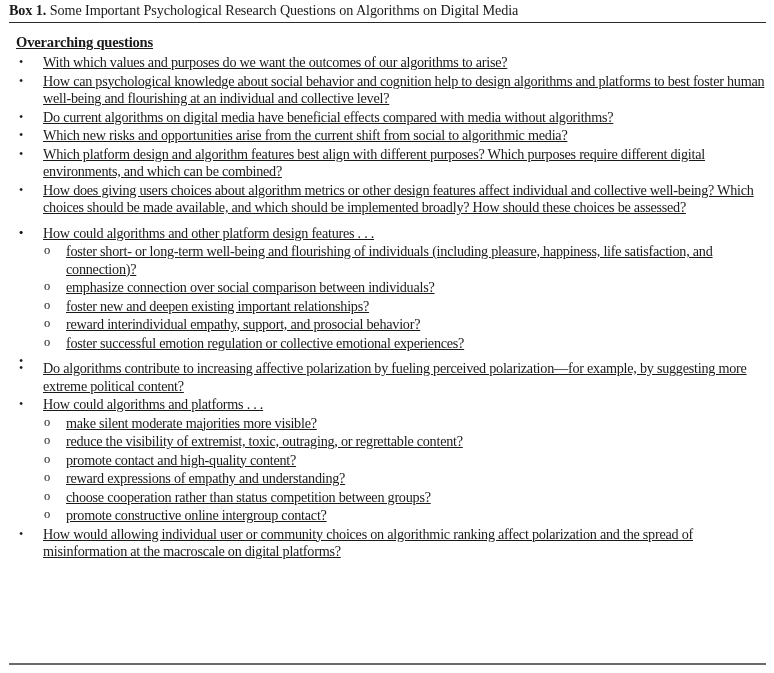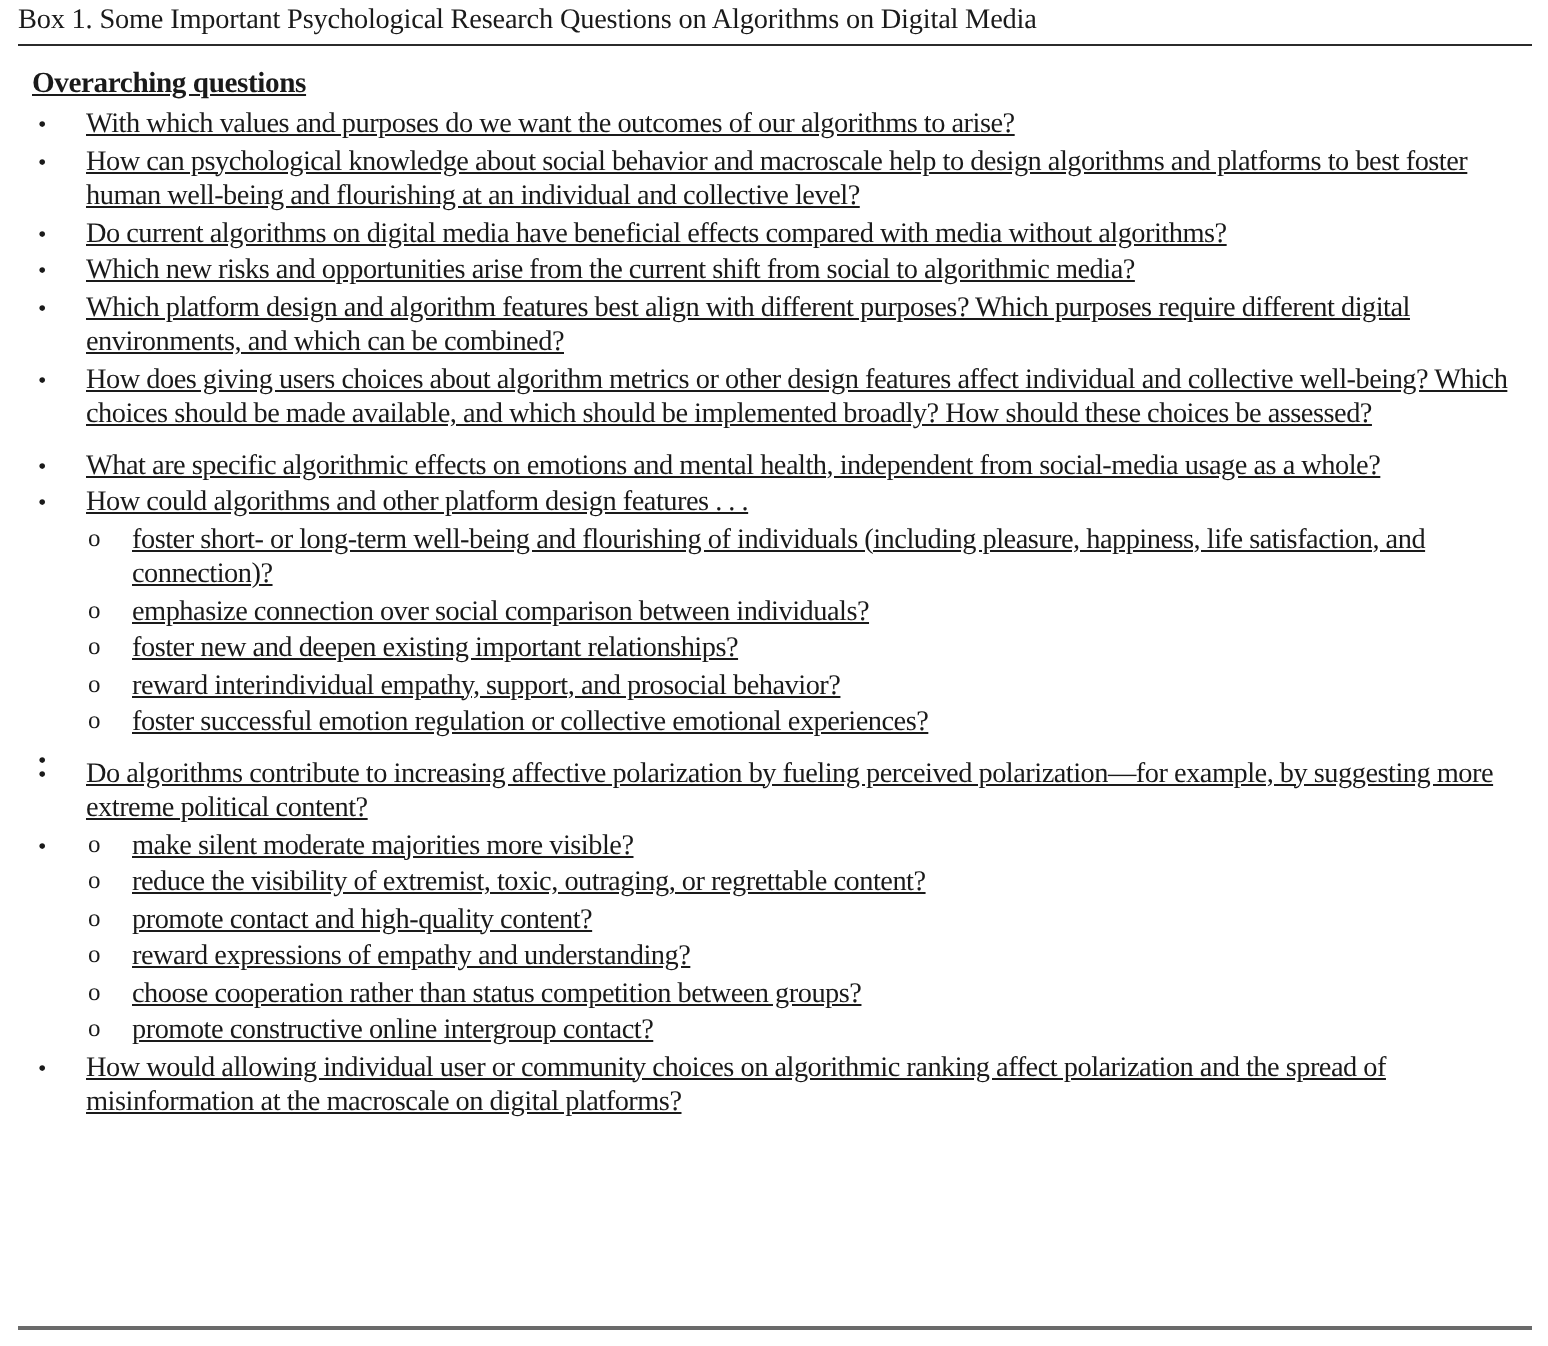--- a/index.html
+++ b/index.html
@@ -5,21 +5,21 @@
   html, body { margin: 0; padding: 0; background: #ffffff; }
   body {
     width: 774px; height: 673px; overflow: hidden; position: relative;
     font-family: "Liberation Serif", "DejaVu Serif", serif;
     color: #1a1a1a;
   }
   .box-title {
     position: absolute; left: 9px; top: 2px; width: 757px;
     font-size: 14.2px; line-height: 17px; letter-spacing: -0.1px;
   }
-  .box-title .label { font-weight: normal; margin-top: 11px; }
+  .box-title .label { font-weight: bold; margin-top: 11px; }
   .rule-top {
     position: absolute; left: 9px; top: 22px; width: 757px; height: 0;
     border-top: 1px solid #2b2b2b;
   }
   .rule-bottom {
     position: absolute; left: 9px; top: 663px; width: 757px; height: 0;
     border-top: 2px solid #6a6a6a;
   }
   .content {
     position: absolute; left: 16px; top: 33px; width: 750px;
@@ -49,49 +49,49 @@
   <span>Some Important Psychological Research Questions on Algorithms on Digital Media</span>
 </div>
 <div class="rule-top"></div>
 
 <div class="content">
 
   <div class="section">
     <div class="section-heading">Overarching questions</div>
     <ul>
       <li class="item"><span class="bullet">•</span><span>With which values and purposes do we want the outcomes of our algorithms to arise?</span></li>
-      <li class="item"><span class="bullet">•</span><span>How can psychological knowledge about social behavior and macroscale help to design algorithms and platforms to best foster human well-being and flourishing at an individual and collective level?</span></li>
+      <li class="item"><span class="bullet">•</span><span>How can psychological knowledge about social behavior and cognition help to design algorithms and platforms to best foster human well-being and flourishing at an individual and collective level?</span></li>
       <li class="item"><span class="bullet">•</span><span>Do current algorithms on digital media have beneficial effects compared with media without algorithms?</span></li>
       <li class="item"><span class="bullet">•</span><span>Which new risks and opportunities arise from the current shift from social to algorithmic media?</span></li>
       <li class="item"><span class="bullet">•</span><span>Which platform design and algorithm features best align with different purposes? Which purposes require different digital environments, and which can be combined?</span></li>
       <li class="item"><span class="bullet">•</span><span>How does giving users choices about algorithm metrics or other design features affect individual and collective well-being? Which choices should be made available, and which should be implemented broadly? How should these choices be assessed?</span></li>
     </ul>
   </div>
 
   <div class="section">
     <ul>
-      <li class="item"><span class="bullet">•</span><span>What are specific algorithmic effects on emotions and mental health, independent from social-media usage as a whole?</span></li>
+      <li class="item"><span class="bullet">•</span></li>
       <li class="item"><span class="bullet">•</span><span>How could algorithms and other platform design features . . .</span></li>
     </ul>
     <ul>
       <li class="sub"><span class="bullet">o</span><span>foster short- or long-term well-being and flourishing of individuals (including pleasure, happiness, life satisfaction, and connection)?</span></li>
       <li class="sub"><span class="bullet">o</span><span>emphasize connection over social comparison between individuals?</span></li>
       <li class="sub"><span class="bullet">o</span><span>foster new and deepen existing important relationships?</span></li>
       <li class="sub"><span class="bullet">o</span><span>reward interindividual empathy, support, and prosocial behavior?</span></li>
       <li class="sub"><span class="bullet">o</span><span>foster successful emotion regulation or collective emotional experiences?</span></li>
     </ul>
     <ul>
       <li class="item"><span class="bullet">•</span></li>
     </ul>
   </div>
 
   <div class="section">
     <ul>
       <li class="item"><span class="bullet">•</span><span>Do algorithms contribute to increasing affective polarization by fueling perceived polarization—for example, by suggesting more extreme political content?</span></li>
-      <li class="item"><span class="bullet">•</span></li>
+      <li class="item"><span class="bullet">•</span><span>How could algorithms and platforms . . .</span></li>
     </ul>
     <ul>
       <li class="sub"><span class="bullet">o</span><span>make silent moderate majorities more visible?</span></li>
       <li class="sub"><span class="bullet">o</span><span>reduce the visibility of extremist, toxic, outraging, or regrettable content?</span></li>
       <li class="sub"><span class="bullet">o</span><span>promote contact and high-quality content?</span></li>
       <li class="sub"><span class="bullet">o</span><span>reward expressions of empathy and understanding?</span></li>
       <li class="sub"><span class="bullet">o</span><span>choose cooperation rather than status competition between groups?</span></li>
       <li class="sub"><span class="bullet">o</span><span>promote constructive online intergroup contact?</span></li>
     </ul>
     <ul>

